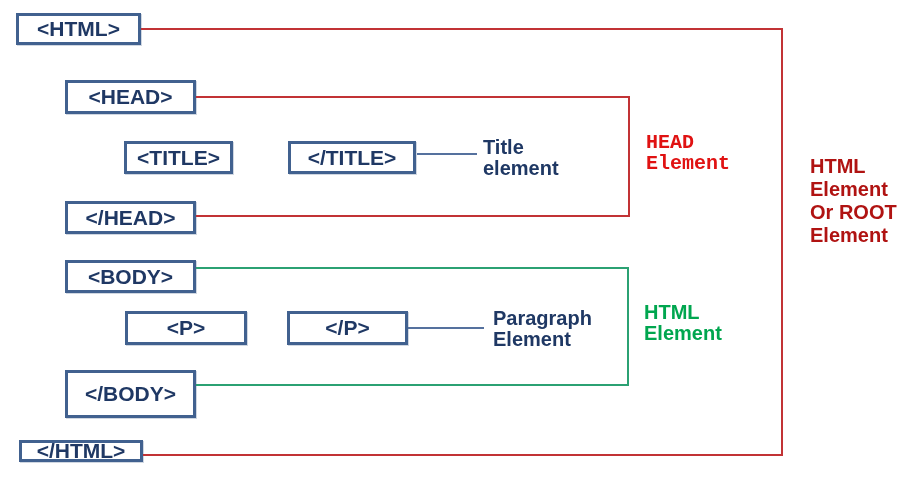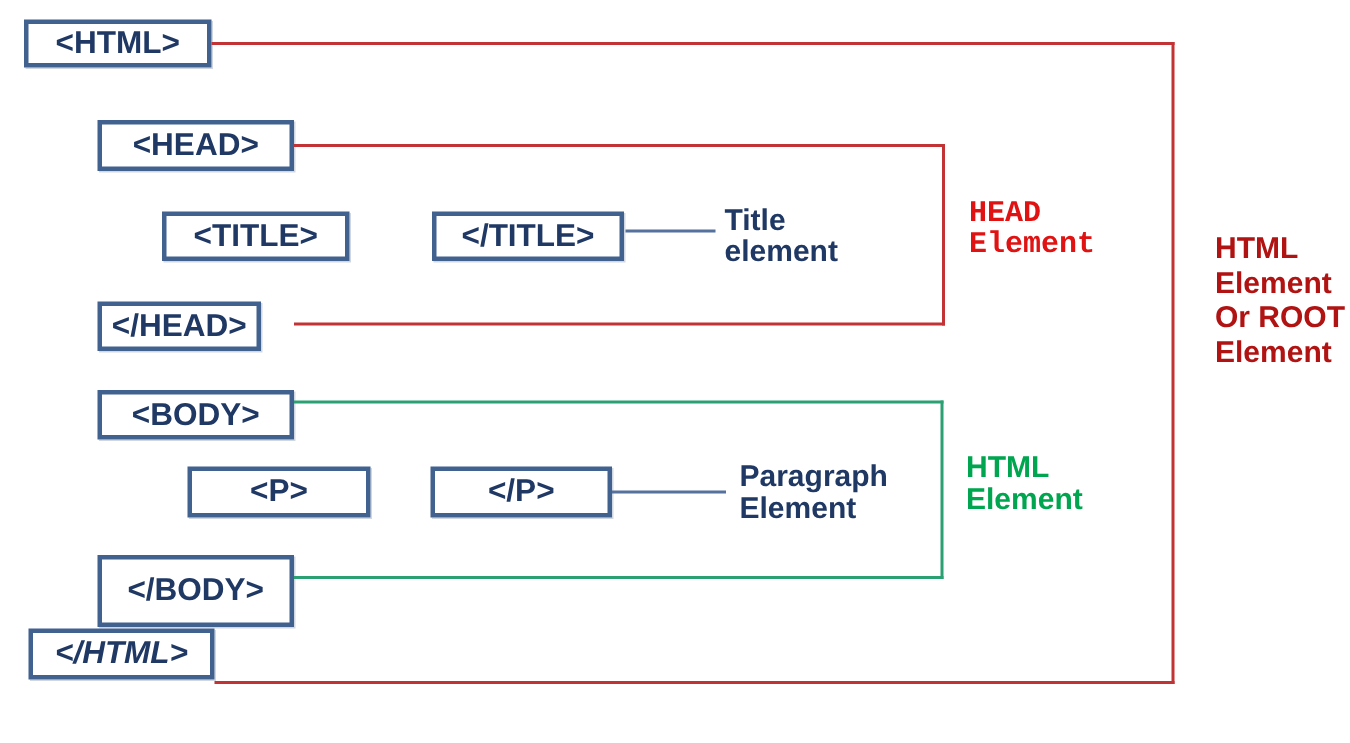--- a/index.html
+++ b/index.html
@@ -41,35 +41,35 @@
 </style>
 </head>
 <body>
 
 <div id="canvas">
 
   <div class="tagbox" style="left:16px;top:13px;width:125px;height:32px;">&lt;HTML&gt;</div>
 
   <div class="tagbox" style="left:65px;top:80px;width:131px;height:34px;">&lt;HEAD&gt;</div>
 
-  <div class="tagbox" style="left:108px;top:141px;width:125px;height:33px;">&lt;TITLE&gt;</div>
+  <div class="tagbox" style="left:124px;top:141px;width:109px;height:33px;">&lt;TITLE&gt;</div>
 
   <div class="tagbox" style="left:288px;top:141px;width:128px;height:33px;">&lt;/TITLE&gt;</div>
 
-  <div class="tagbox" style="left:65px;top:201px;width:109px;height:33px;">&lt;/HEAD&gt;</div>
+  <div class="tagbox" style="left:65px;top:201px;width:131px;height:33px;">&lt;/HEAD&gt;</div>
 
   <div class="tagbox" style="left:65px;top:260px;width:131px;height:33px;">&lt;BODY&gt;</div>
 
   <div class="tagbox" style="left:125px;top:311px;width:122px;height:34px;">&lt;P&gt;</div>
 
   <div class="tagbox" style="left:287px;top:311px;width:121px;height:34px;">&lt;/P&gt;</div>
 
   <div class="tagbox" style="left:65px;top:370px;width:131px;height:48px;">&lt;/BODY&gt;</div>
 
-  <div class="tagbox" style="left:19px;top:419px;width:124px;height:34px;font-style:italic;">&lt;/HTML&gt;</div>
+  <div class="tagbox" style="left:19px;top:440px;width:124px;height:22px;">&lt;/HTML&gt;</div>
 
   <div class="line red" style="left:141px;top:28px;width:642px;height:2px;"></div>
   <div class="line red" style="left:781px;top:28px;width:2px;height:428px;"></div>
   <div class="line red" style="left:143px;top:454px;width:640px;height:2px;"></div>
 
   <div class="line red" style="left:196px;top:96px;width:434px;height:2px;"></div>
   <div class="line red" style="left:628px;top:96px;width:2px;height:121px;"></div>
   <div class="line red" style="left:196px;top:215px;width:434px;height:2px;"></div>
 
   <div class="line green" style="left:196px;top:267px;width:433px;height:2px;"></div>

